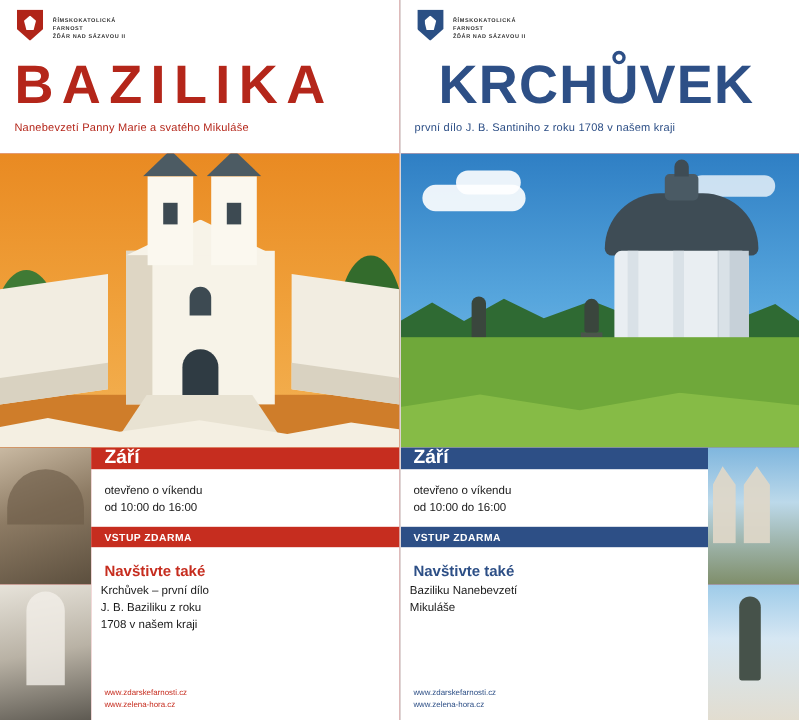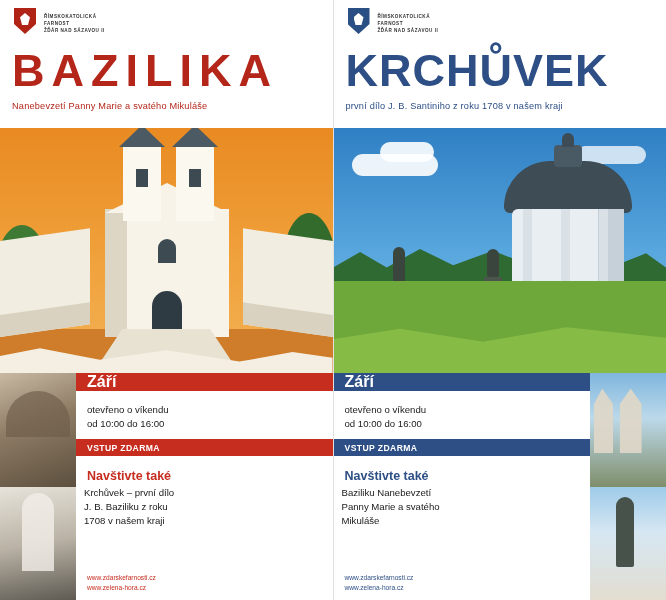--- a/index.html
+++ b/index.html
@@ -75,21 +75,21 @@
 
   .bigtitle {
     margin-top: 4px;
     font-size: 45px;
     line-height: 50px;
     font-weight: bold;
     letter-spacing: 0px;
     white-space: nowrap;
   }
   .bigtitle.red  { color: #b4261a; letter-spacing: 7px; }
-  .bigtitle.blue { color: #2d4f86; letter-spacing: 1px; }
+  .bigtitle.blue { color: #2d4f86; letter-spacing: 1px; margin-left: 20px; }
   .subtitle {
     font-size: 9.2px;
     margin-top: 5px;
     letter-spacing: 0.2px;
     white-space: nowrap;
   }
   .subtitle.red  { color: #b4261a; }
   .subtitle.blue { color: #2d4f86; }
 
   
@@ -419,21 +419,20 @@
       <div class="text-col">
         <div class="month-band blue">Září</div>
         <div class="hours">
           <div>otevřeno o víkendu</div>
           <div>od 10:00 do 16:00</div>
         </div>
         <div class="free-band blue">VSTUP ZDARMA</div>
         <div class="visit-title blue">Navštivte také</div>
         <div class="visit-text">
           <div>Baziliku Nanebevzetí</div>
-          <div>Panny Marie a svatého</div>
           <div>Mikuláše</div>
         </div>
         <div class="links blue">
           <div>www.zdarskefarnosti.cz</div>
           <div>www.zelena-hora.cz</div>
         </div>
       </div>
       <div class="photo-col">
         <div class="photo ph-arcade"></div>
         <div class="photo ph-statue2"></div>

